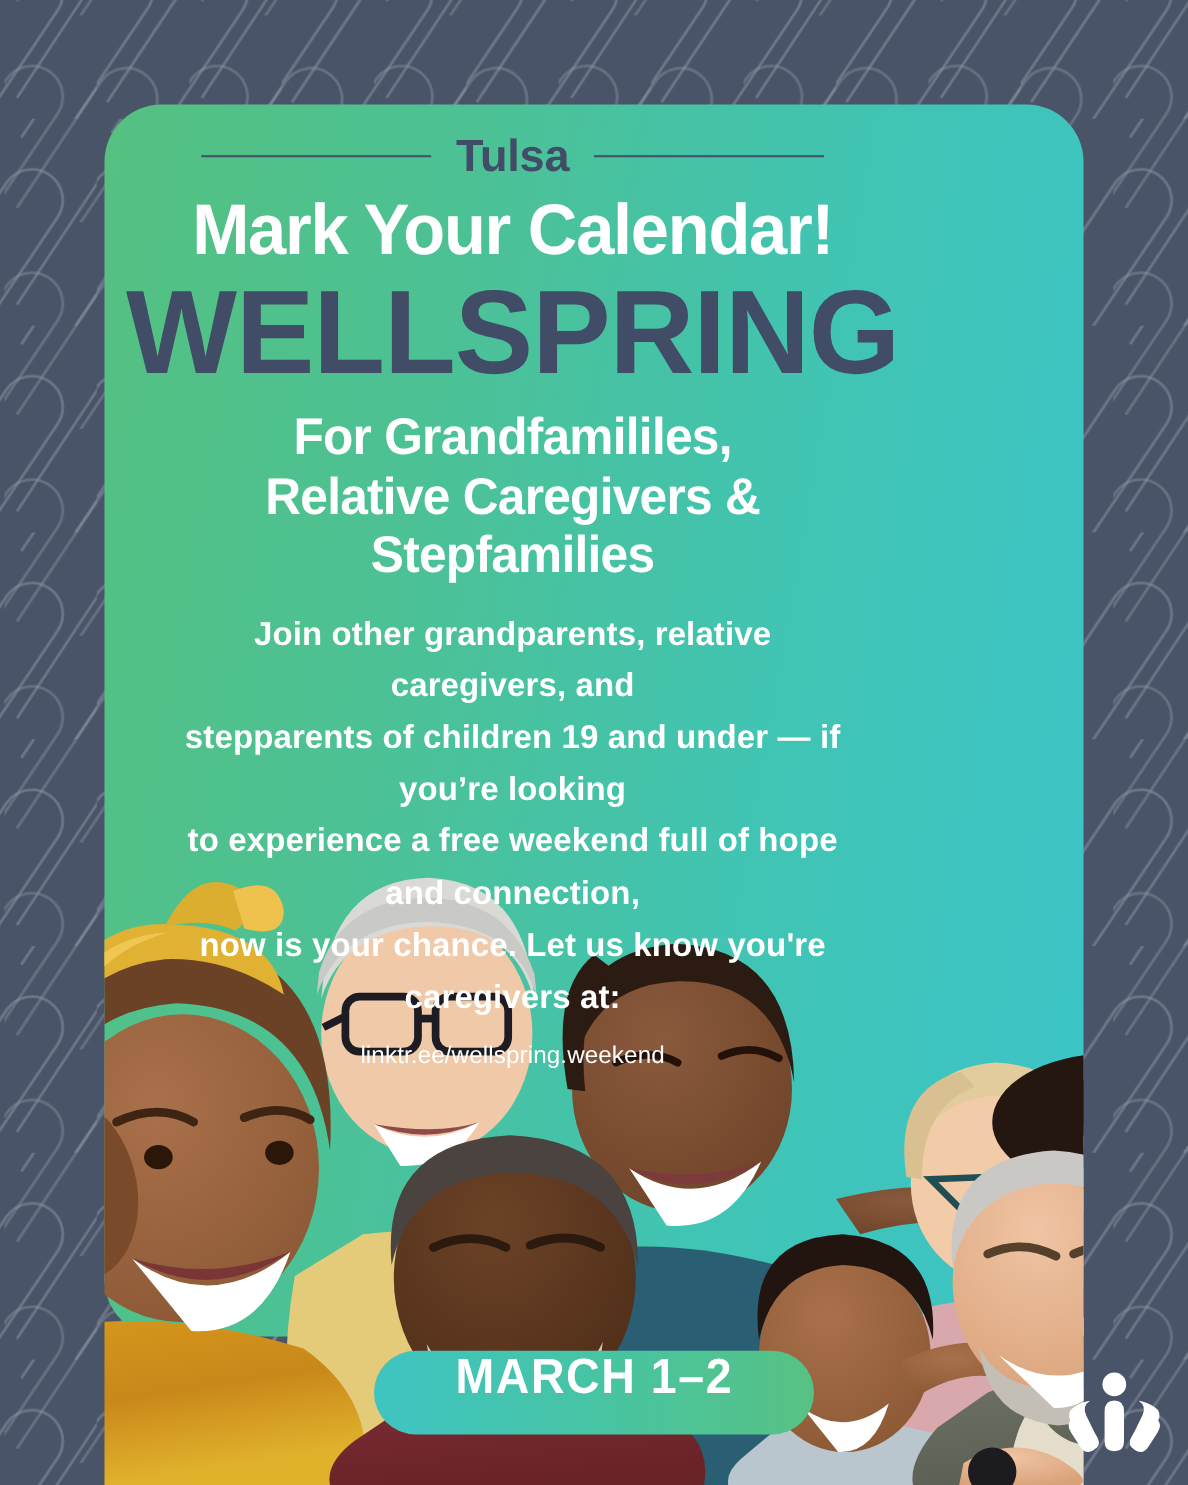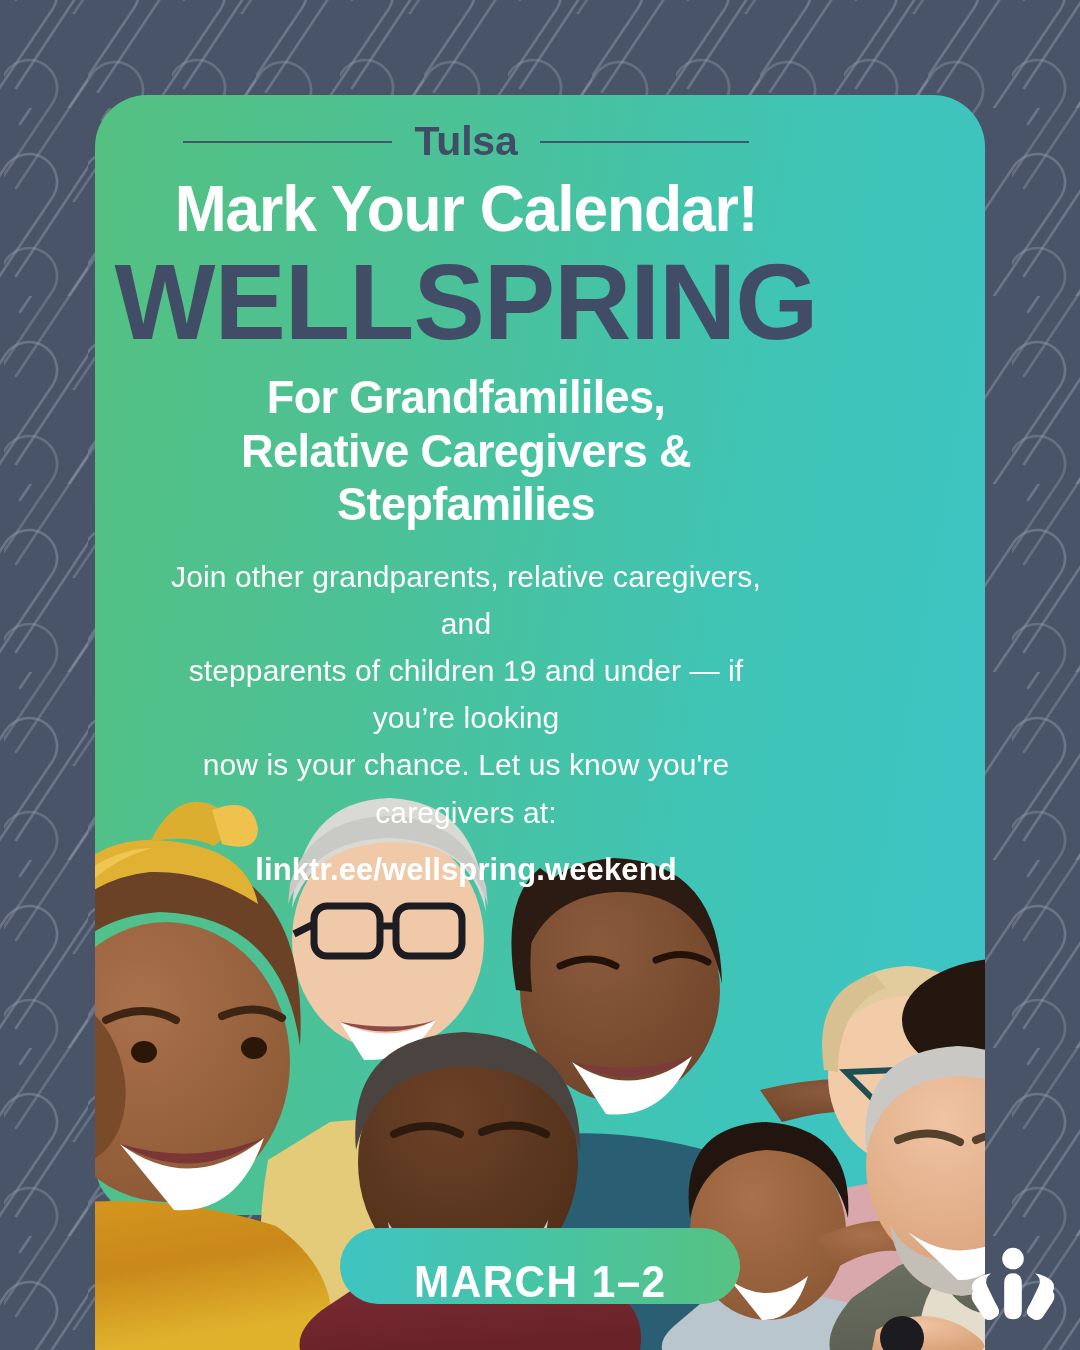--- a/index.html
+++ b/index.html
@@ -105,31 +105,31 @@
     color: #ffffff;
     line-height: 1.14;
     letter-spacing: -0.7px;
     transform: scaleX(0.96);
     padding: 0 40px;
   }
 
   .body-copy {
     margin-top: 22px;
     font-size: 30px;
-    font-weight: 400;
+    font-weight: 700;
     color: #ffffff;
     line-height: 1.57;
     padding: 0 72px;
     letter-spacing: 0.1px;
   }
 
   .link-line {
     margin-top: 16px;
-    font-size: 31px;
-    font-weight: 700;
+    font-size: 22px;
+    font-weight: 400;
     color: #ffffff;
     letter-spacing: 0.1px;
     text-align: center;
   }
 
   
   .photos {
     position: absolute;
     left: 0;
     right: 0;
@@ -142,21 +142,21 @@
   
   .date-badge {
     position: absolute;
     left: 340px;
     top: 1228px;
     width: 400px;
     height: 76px;
     border-radius: 38px;
     background: linear-gradient(90deg, #3fc4c2 0%, #47c4a4 50%, #57c283 100%);
     display: flex;
-    align-items: flex-end;
+    align-items: flex-start;
     justify-content: center;
     z-index: 6;
   }
   .date-text {
     font-size: 45px;
     font-weight: 700;
     color: #ffffff;
     letter-spacing: 1.5px;
     transform: scaleX(0.94);
     line-height: 1;
@@ -362,20 +362,21 @@
     <div class="brand">WELLSPRING</div>
 
     <div class="subhead">
       <div>For Grandfamililes,</div>
       <div>Relative Caregivers &amp; Stepfamilies</div>
     </div>
 
     <div class="body-copy">
       <div>Join other grandparents, relative caregivers, and</div>
       <div>stepparents of children 19 and under  — if you’re looking</div>
+      <div>to experience a free weekend full of hope and connection,</div>
       <div>now is your chance. Let us know you're caregivers at:</div>
     </div>
 
     <div class="link-line">linktr.ee/wellspring.weekend</div>
 
   </div>
 
   <div class="date-badge">
     <span class="date-text">MARCH  1–2</span>
   </div>

